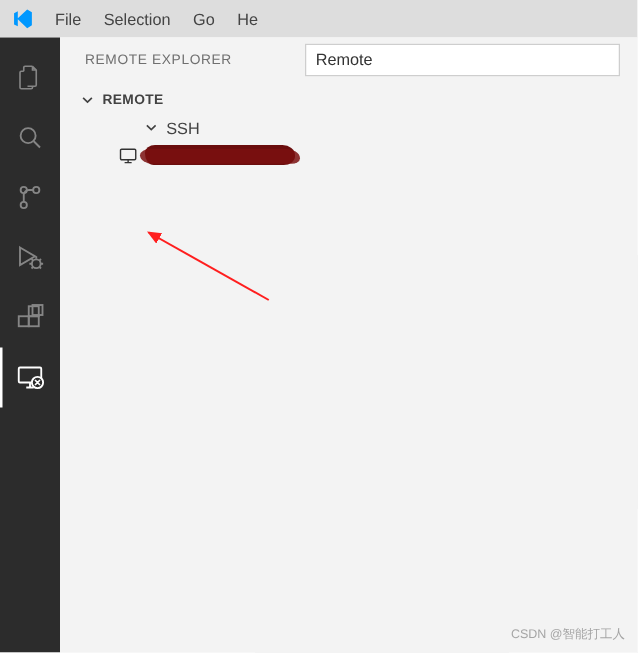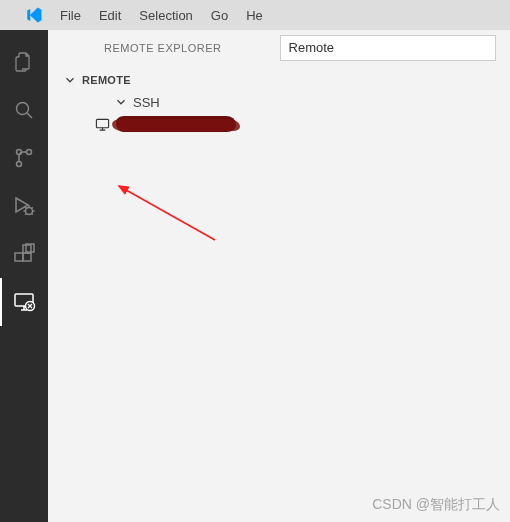--- a/index.html
+++ b/index.html
@@ -13,21 +13,20 @@
       overflow: hidden;
       position: relative;
     }
     .menubar {
       height: 30px;
       display: flex;
       align-items: center;
       background: #dddddd;
       color: #333333;
       font-size: 13px;
-      padding-left: 16px;
     }
     .app-icon {
       width: 35px;
       display: flex;
       align-items: center;
       justify-content: center;
     }
     .menu-item {
       padding: 0 9px;
       height: 30px;
@@ -82,21 +81,20 @@
       align-items: center;
       padding: 0 14px;
       gap: 12px;
     }
     .sidebar-title {
       font-size: 11px;
       letter-spacing: 0.5px;
       color: #6f6f6f;
       padding: 0 6px;
       flex-shrink: 0;
-      margin-left: 36px;
     }
     .dropdown {
       flex: 1;
       height: 26px;
       background: #ffffff;
       border: 1px solid #cecece;
       display: flex;
       align-items: center;
       padding: 0 8px;
       font-size: 13px;
@@ -153,37 +151,36 @@
     .arrow {
       position: absolute;
       left: 105px;
       top: 180px;
       pointer-events: none;
     }
     .watermark {
       position: absolute;
       right: 10px;
       bottom: 8px;
-      font-size: 14px;
+      font-size: 10px;
       color: rgba(100,100,100,0.55);
       font-family: sans-serif;
     }
     svg { display: block; }
   </style>
 </head>
 <body>
 
 <div class="menubar">
   <div class="app-icon">
     <svg width="18" height="18" viewBox="0 0 24 24">
         <path fill="#0098ff" d="M17 2l5 3v14l-5 3-10-9.5V20l-4-2V6l4-2v7.5L17 2z"></path>
       </svg>
   </div>
   <div class="menu-item">File</div>
-  <div class="menu-item">Edit</div>
   <div class="menu-item">Selection</div>
   <div class="menu-item">Go</div>
   <div class="menu-item">He</div>
 </div>
 
 <div class="main">
   <div class="activitybar">
     <div class="activity-item">
       <svg width="24" height="24" viewBox="0 0 24 24" fill="none" stroke="currentColor" stroke-width="1.3">
           <path d="M14 3H8a1 1 0 0 0-1 1v3M14 3l3 3v12a1 1 0 0 1-1 1H10M14 3v3h3M7 7H5a1 1 0 0 0-1 1v12a1 1 0 0 0 1 1h8a1 1 0 0 0 1-1v-1"></path>

